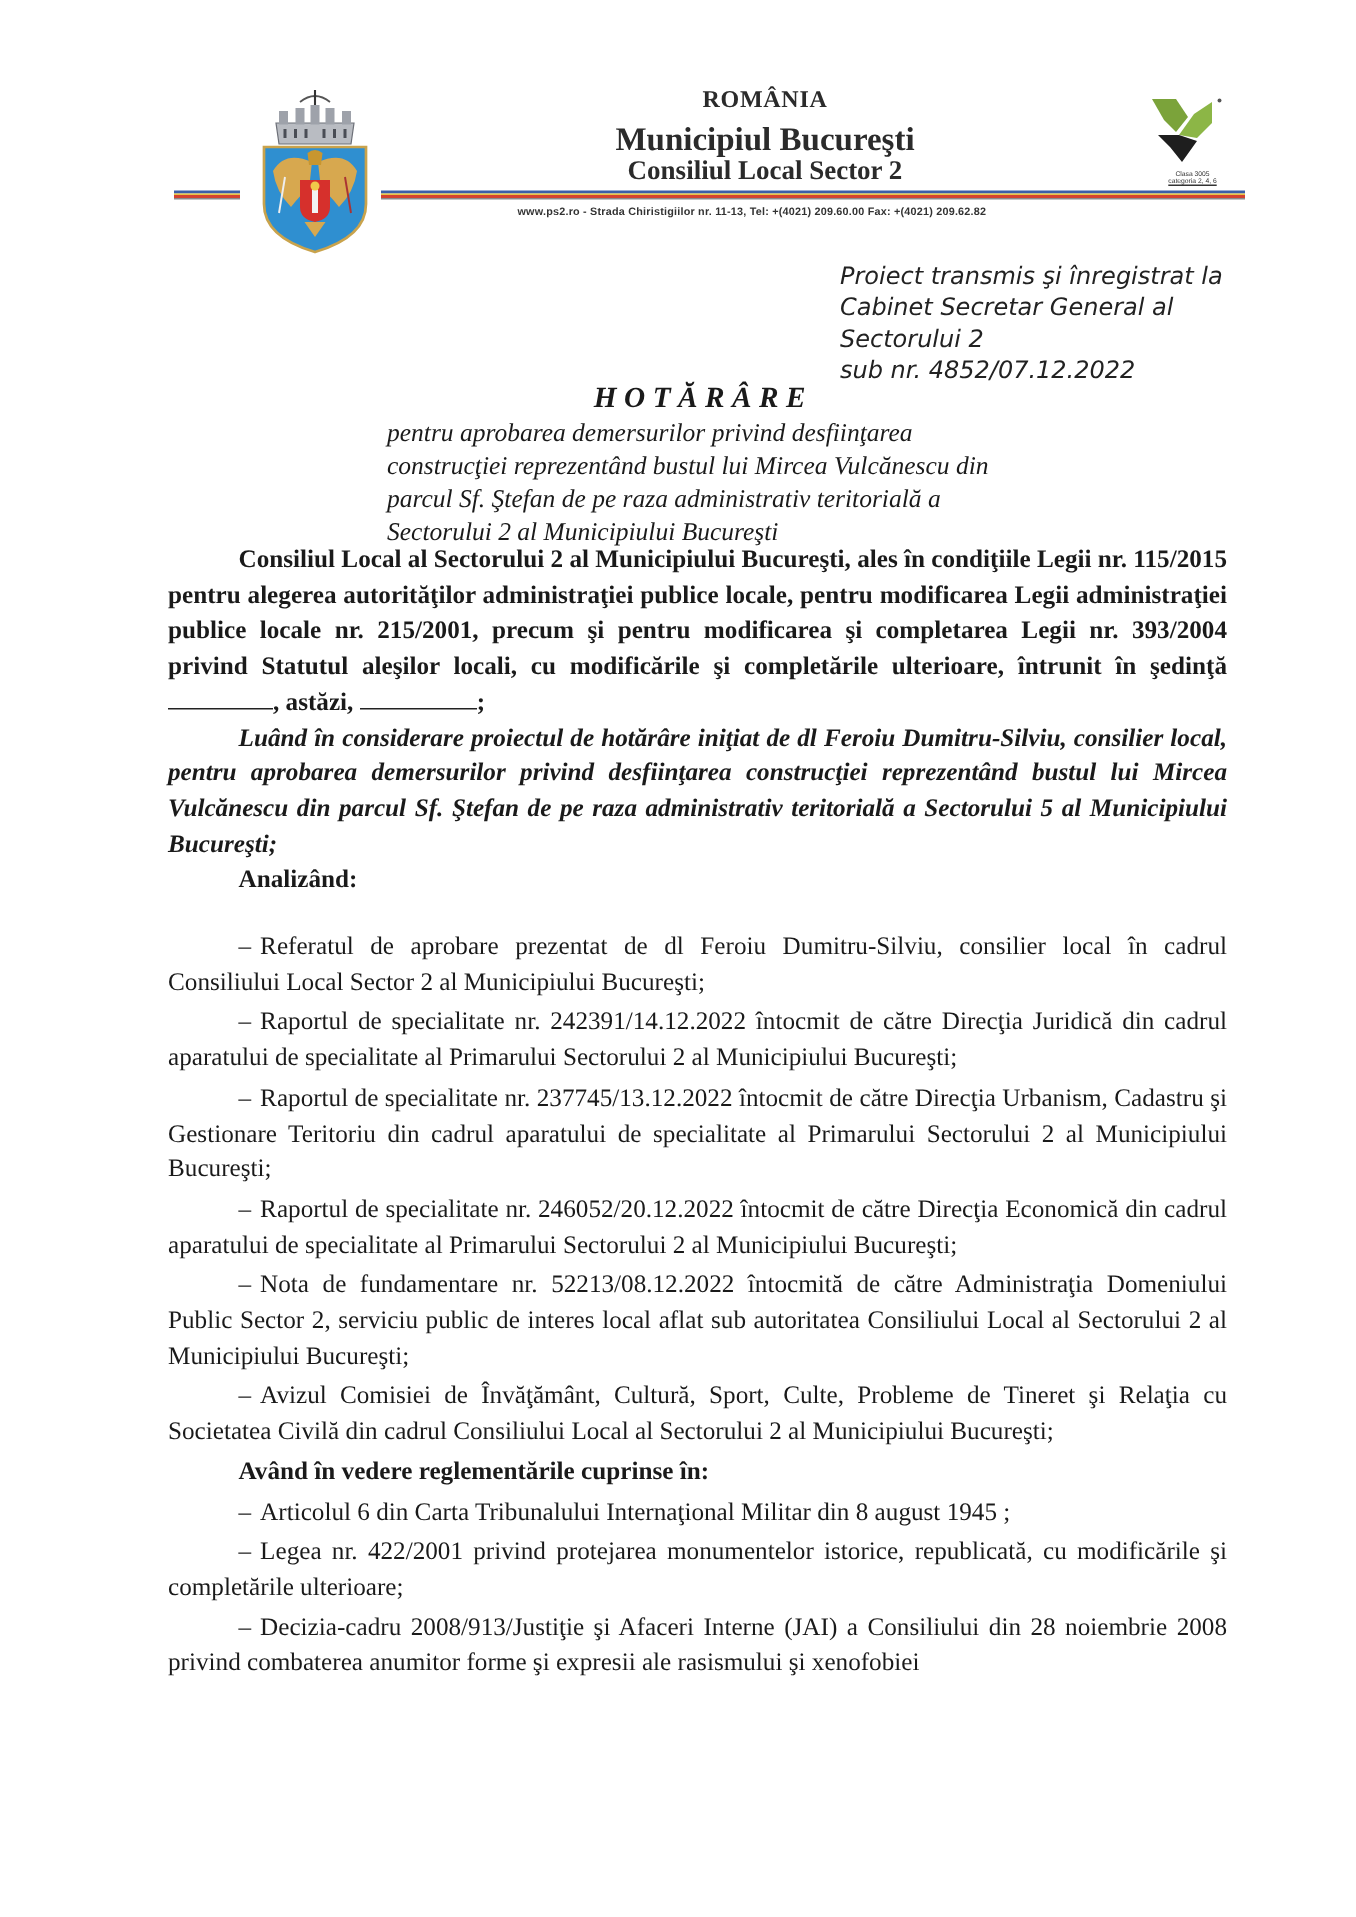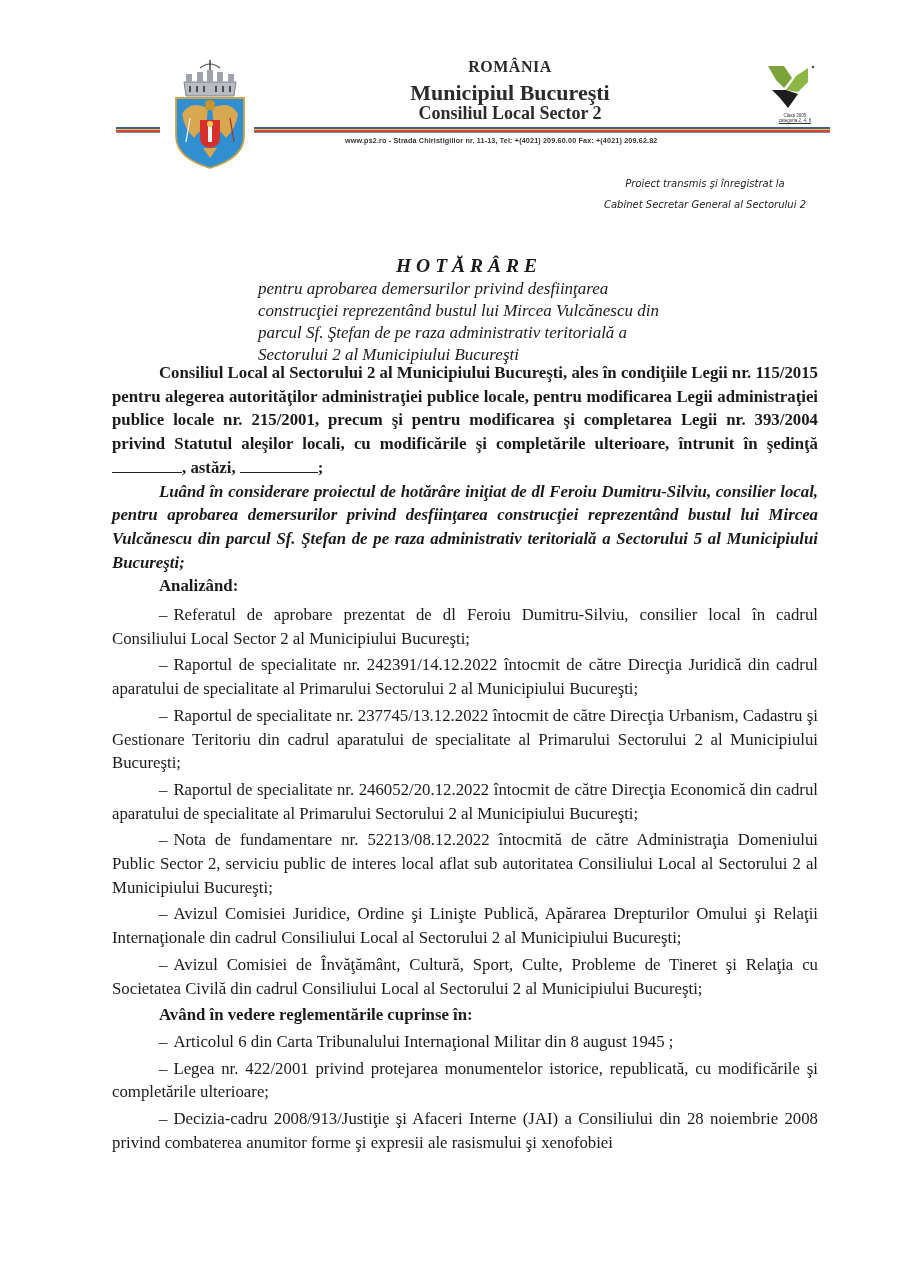--- a/index.html
+++ b/index.html
@@ -17,23 +17,23 @@
     .stripe span { display: block; height: 1.6px; }
     .stripe-left { left: 116px; top: 127px; width: 44px; }
     .stripe-right { left: 254px; top: 127px; width: 576px; }
     .contact { left: 345px; top: 136px; font-family: "Liberation Sans", "DejaVu Sans", sans-serif;
       font-size: 7.2px; font-weight: bold; color: #333; letter-spacing: 0.15px; white-space: nowrap; }
     .iso-logo { left: 760px; top: 62px; width: 60px; height: 48px; }
     .iso-text { left: 764px; top: 113px; width: 62px; font-family: "Liberation Sans", "DejaVu Sans", sans-serif;
       font-size: 4.5px; text-align: center; color: #333; line-height: 5px; }
 
     
-    .reg { left: 560px; top: 173px; width: 290px; text-align: center;
+    .reg { left: 560px; top: 173px; width: 290px; 
       font-family: "DejaVu Sans", "Liberation Sans", sans-serif; font-style: italic;
-      font-size: 10px; line-height: 21px; color: #222; }
+      font-size: 16px; line-height: 21px; color: #222; }
 
     
     .doc-title { left: 0; width: 938px; top: 255px; text-align: center; font-weight: bold; font-style: italic;
       font-size: 19.5px; letter-spacing: 5px; }
     .doc-subtitle { left: 258px; width: 424px; top: 278px; text-align: left; font-style: italic;
       font-size: 17px; line-height: 22px; }
 
     
     .body { left: 112px; width: 706px; top: 361px; font-size: 16.8px; line-height: 23.7px; text-align: justify; }
     .body p { margin: 0; }
@@ -112,55 +112,53 @@
   </svg>
 </div>
 <div class="abs iso-text">
   <div>Clasa 3005</div>
   <div style="text-decoration: underline;">categoria 2, 4, 6</div>
 </div>
 
 <div class="abs reg">
   <div>Proiect transmis şi  înregistrat la</div>
   <div>Cabinet Secretar General al Sectorului 2</div>
+  <div>sub nr. 4852/07.12.2022</div>
 </div>
 
 <div class="abs doc-title">HOTĂRÂRE</div>
 <div class="abs doc-subtitle">pentru aprobarea demersurilor privind desfiinţarea construcţiei reprezentând bustul lui Mircea Vulcănescu din parcul  Sf. Ştefan de pe raza administrativ teritorială a Sectorului 2 al Municipiului Bucureşti</div>
 
 <div class="abs body">
   <p class="indent">
     <span>Consiliul Local al Sectorului 2 al Municipiului Bucureşti, ales în condiţiile Legii  nr. 115/2015 pentru alegerea autorităţilor administraţiei publice locale, pentru modificarea Legii administraţiei publice locale nr. 215/2001, precum şi pentru modificarea şi completarea Legii nr. 393/2004 privind Statutul aleşilor locali, cu modificările şi completările ulterioare, întrunit în</span>
     <span>şedinţă</span><span class="blank" style="width:70px"></span><span>, astăzi,</span>
     <span class="blank" style="width:78px"></span><span>;</span>
   </p>
 
   <p class="indent ital">
     <span>Luând în considerare </span><b>proiectul de hotărâre</b><span> iniţiat de dl Feroiu Dumitru-Silviu, consilier local, pentru aprobarea demersurilor privind desfiinţarea construcţiei reprezentând bustul lui Mircea Vulcănescu din parcul Sf. Ştefan de pe raza administrativ teritorială a Sectorului 5 al Municipiului Bucureşti;</span>
   </p>
 
   <p class="indent" style="text-indent:47px">Analizând:</p>
 
-  <p class="item" style="margin-top:5px">
+  <p class="item" style="margin-top:21px">
     <span class="dash">–</span><span>Referatul de aprobare prezentat de dl Feroiu Dumitru-Silviu, consilier local în cadrul Consiliului Local Sector  2 al Municipiului Bucureşti;</span>
   </p>
   <p class="item" style="margin-top:3px">
     <span class="dash">–</span><span>Raportul de specialitate nr. 242391/14.12.2022 întocmit de către Direcţia Juridică din cadrul aparatului de specialitate al Primarului Sectorului 2 al Municipiului Bucureşti;</span>
   </p>
   <p class="item" style="margin-top:3px">
     <span class="dash">–</span><span>Raportul de specialitate nr. 237745/13.12.2022 întocmit de către Direcţia Urbanism, Cadastru şi Gestionare Teritoriu din cadrul aparatului de specialitate al Primarului Sectorului 2 al Municipiului Bucureşti;</span>
   </p>
   <p class="item" style="margin-top:3px">
     <span class="dash">–</span><span>Raportul de specialitate nr. 246052/20.12.2022  întocmit de către Direcţia Economică din cadrul aparatului de specialitate al Primarului Sectorului 2 al Municipiului Bucureşti;</span>
   </p>
   <p class="item" style="margin-top:3px">
     <span class="dash">–</span><span>Nota de fundamentare  nr. 52213/08.12.2022 întocmită de către Administraţia Domeniului Public Sector 2, serviciu public de interes local aflat sub autoritatea Consiliului Local al Sectorului 2 al Municipiului Bucureşti;</span>
-  </p>
-  <p class="item" style="margin-top:3px">
-    <span class="dash">–</span><span>Avizul Comisiei Juridice, Ordine şi Linişte Publică, Apărarea Drepturilor Omului şi Relaţii Internaţionale din cadrul Consiliului Local al Sectorului 2 al Municipiului Bucureşti;</span>
   </p>
   <p class="item" style="margin-top:3px">
     <span class="dash">–</span><span>Avizul Comisiei de Învăţământ, Cultură, Sport, Culte, Probleme de Tineret şi Relaţia cu Societatea Civilă din cadrul Consiliului Local al Sectorului 2 al Municipiului Bucureşti;</span>
   </p>
 
   <p class="indent" style="margin-top:3px">Având în vedere reglementările cuprinse în:</p>
 
   <p class="item" style="margin-top:3px">
     <span class="dash">–</span><span>Articolul 6 din Carta Tribunalului Internaţional Militar din 8 august 1945 ;</span>
   </p>

